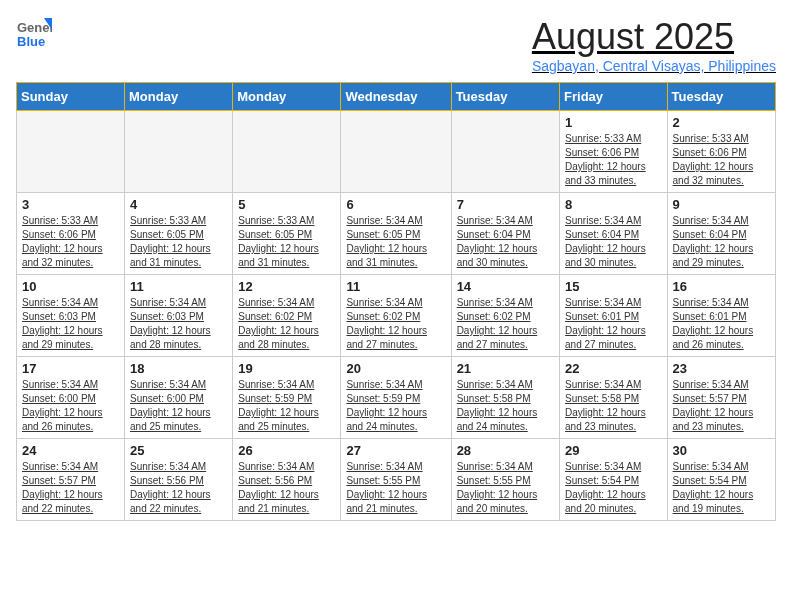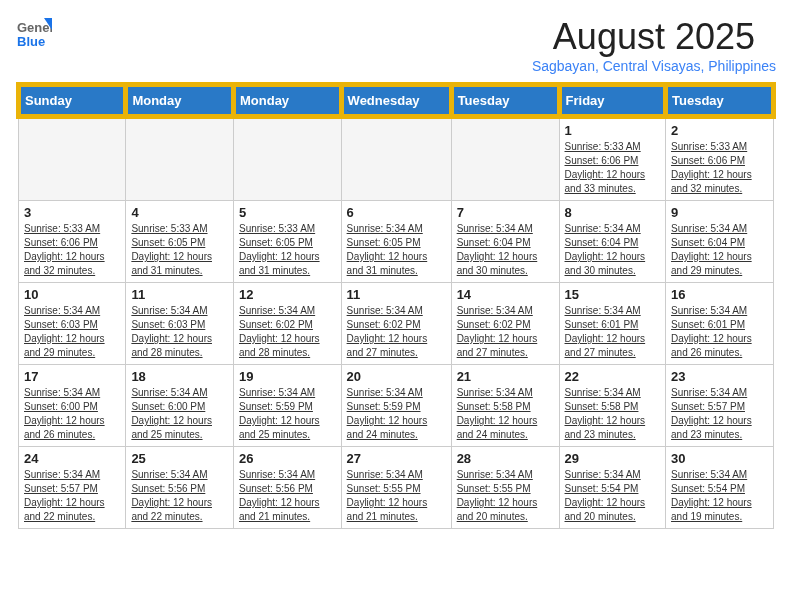--- a/index.html
+++ b/index.html
@@ -15,21 +15,22 @@
       justify-content: space-between;
       align-items: flex-start;
       margin-bottom: 8px;
     }
     .logo {
       display: flex;
       align-items: center;
       gap: 4px;
     }
     .title-area {
-      text-align: center;
+      text-align: left;
+      text-decoration: underline;
     }
     .month-year {
       font-size: 36px;
       font-weight: normal;
       color: #222;
     }
     .location {
       font-size: 14px;
       color: #3b82f6;
     }
@@ -38,21 +39,21 @@
       border-collapse: collapse;
       border: 1px solid #ccc;
     }
     .calendar th {
       background-color: #2979c7;
       color: #fff;
       font-size: 13px;
       font-weight: bold;
       padding: 6px 4px;
       text-align: left;
-      border: 5px solid #eab308;
+      border: 1px solid #eab308;
     }
     .calendar td {
       border: 1px solid #ccc;
       vertical-align: top;
       padding: 4px 5px;
       width: 113px;
       min-height: 80px;
       font-size: 10.5px;
       color: #333;
       background: #fff;

